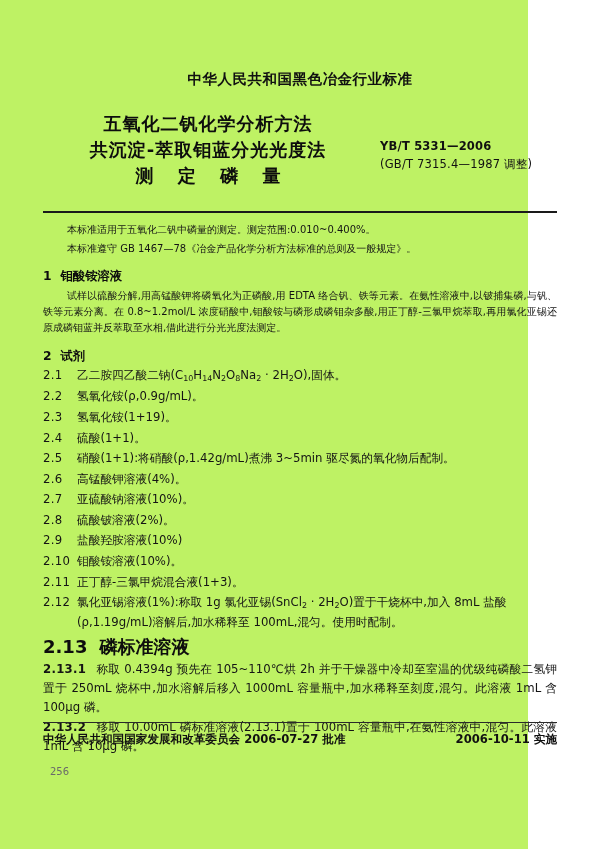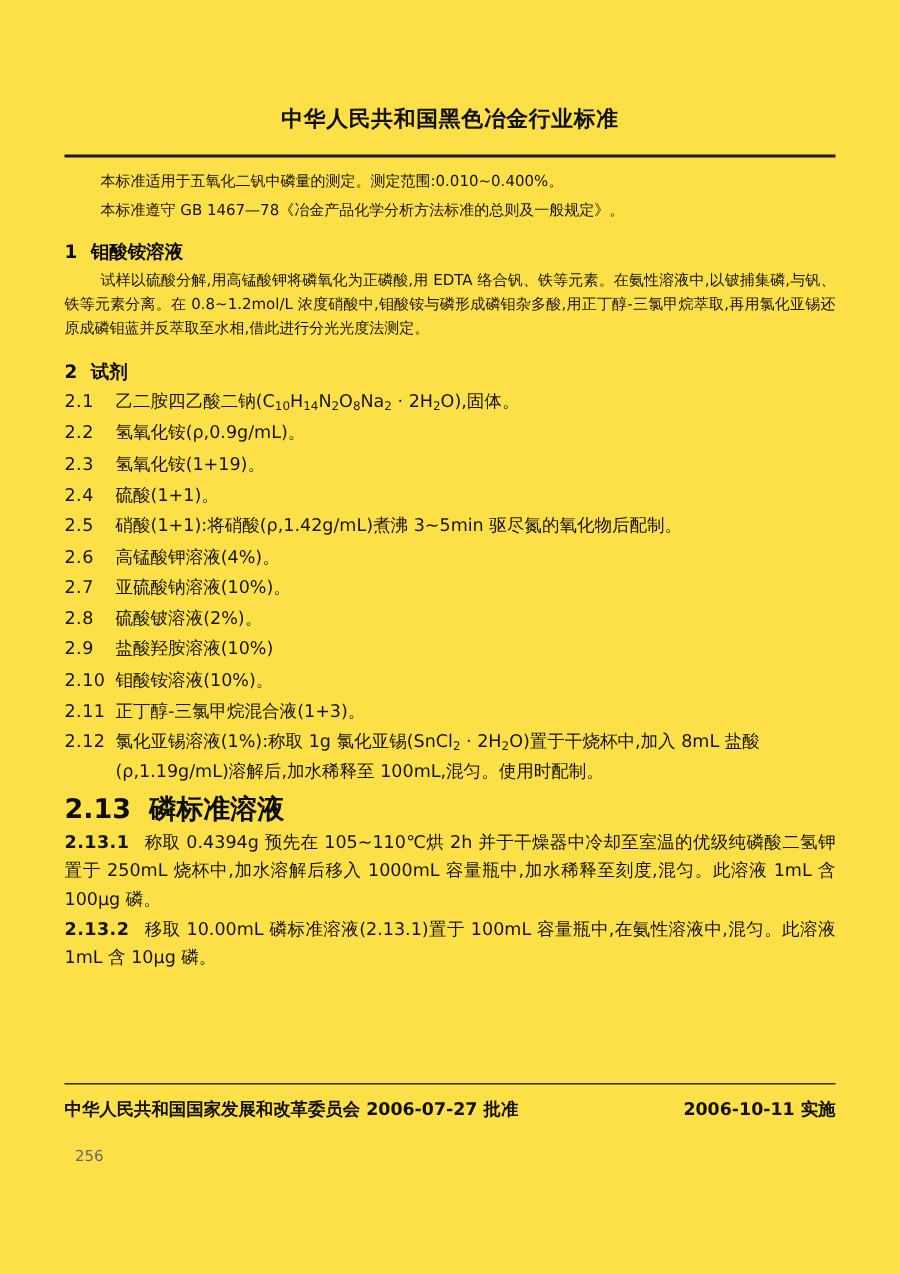--- a/index.html
+++ b/index.html
@@ -12,23 +12,23 @@
     height: 849px;
     position: relative;
     font-family: "DejaVu Sans", "Liberation Sans", sans-serif;
     color: #1a1a1a;
     overflow: hidden;
   }
 
   .page {
     position: absolute;
     left: 0; top: 0;
-    width: 600px;
+    width: 528px;
     height: 849px;
-    background: #fde047;
+    background: #bef264;
   }
 
   .content {
     position: absolute;
     left: 43px;
     top: 0;
     width: 514px;
   }
 
   
@@ -188,20 +188,31 @@
   }
 </style>
 </head>
 <body>
 
 <div class="page">
   <div class="content">
 
     <div class="masthead">中华人民共和国黑色冶金行业标准</div>
 
+    <div class="title-row">
+      <div class="title-block">
+        <div>五氧化二钒化学分析方法</div>
+        <div>共沉淀-萃取钼蓝分光光度法</div>
+        <div class="title-line-3">测 定 磷 量</div>
+      </div>
+      <div class="stdnum-block">
+        <div class="stdnum-main">YB/T 5331—2006</div>
+        <div class="stdnum-sub">(GB/T 7315.4—1987 调整)</div>
+      </div>
+    </div>
 
 
     <div class="rule"></div>
 
     <div class="para first indent">本标准适用于五氧化二钒中磷量的测定。测定范围:0.010~0.400%。</div>
     <div class="para indent">本标准遵守 GB 1467—78《冶金产品化学分析方法标准的总则及一般规定》。</div>
 
     <div class="heading">
       <span class="num">1</span><span>钼酸铵溶液</span>
     </div>

